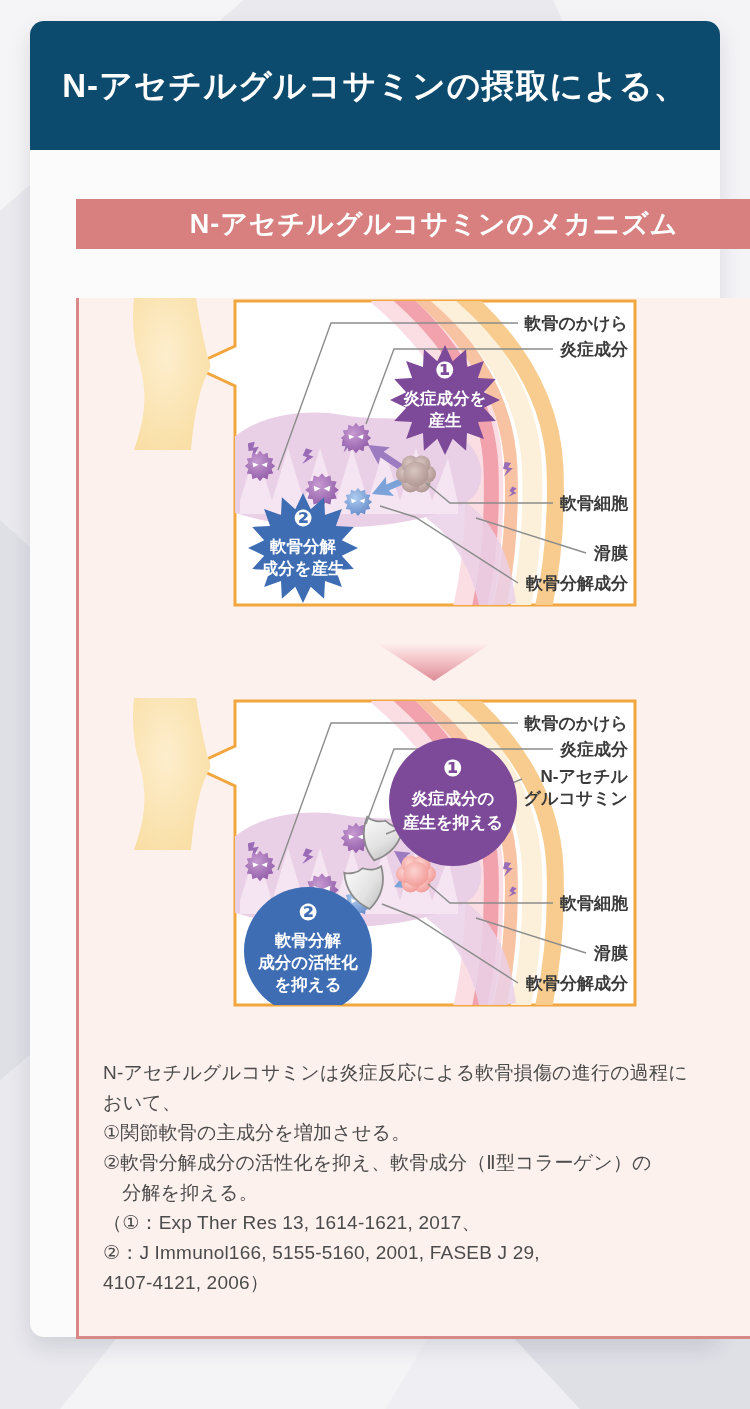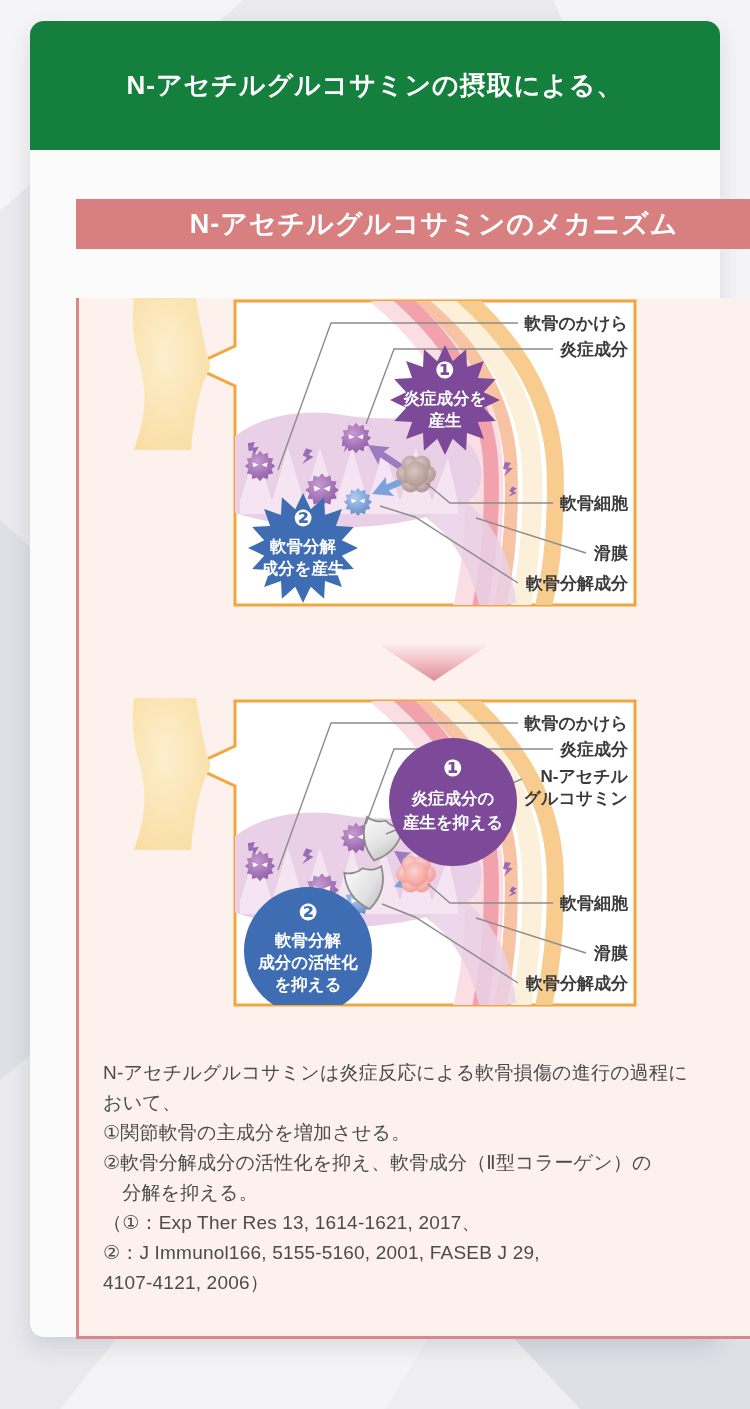--- a/index.html
+++ b/index.html
@@ -14,23 +14,23 @@
   .deco.f3{left:0;top:520px;width:320px;height:560px;background:rgba(198,198,212,.28);clip-path:polygon(0 0,100% 52%,0 100%);}
   .deco.f4{right:0;bottom:0;width:380px;height:640px;background:rgba(203,203,216,.32);clip-path:polygon(100% 100%,4% 100%,100% 6%);}
   .deco.f5{left:60px;bottom:0;width:520px;height:300px;background:rgba(255,255,255,.5);clip-path:polygon(0 100%,100% 100%,46% 0);}
 
   .card{
     position:absolute;left:30px;top:21px;width:690px;height:1316px;
     background:#fbfbfc;border-radius:14px;
     box-shadow:0 10px 22px rgba(60,60,85,.14);
   }
   .card-header{
-    height:129px;background:#15803d;border-radius:14px 14px 0 0;
+    height:129px;background:#0c4a6e;border-radius:14px 14px 0 0;
     display:flex;flex-direction:column;align-items:center;justify-content:center;
-    color:#ffffff;font-weight:700;font-size:26px;line-height:45px;letter-spacing:1px;
+    color:#ffffff;font-weight:700;font-size:33px;line-height:45px;letter-spacing:1px;
     text-align:center;
   }
   .card-body{padding:49px 0 0 46px;}
 
   .pink-box{width:716px;box-sizing:border-box;}
   .pink-box-header{
     height:50px;background:#d8807f;color:#fff;
     display:flex;align-items:center;justify-content:center;
     font-size:27px;font-weight:700;letter-spacing:1px;
   }

